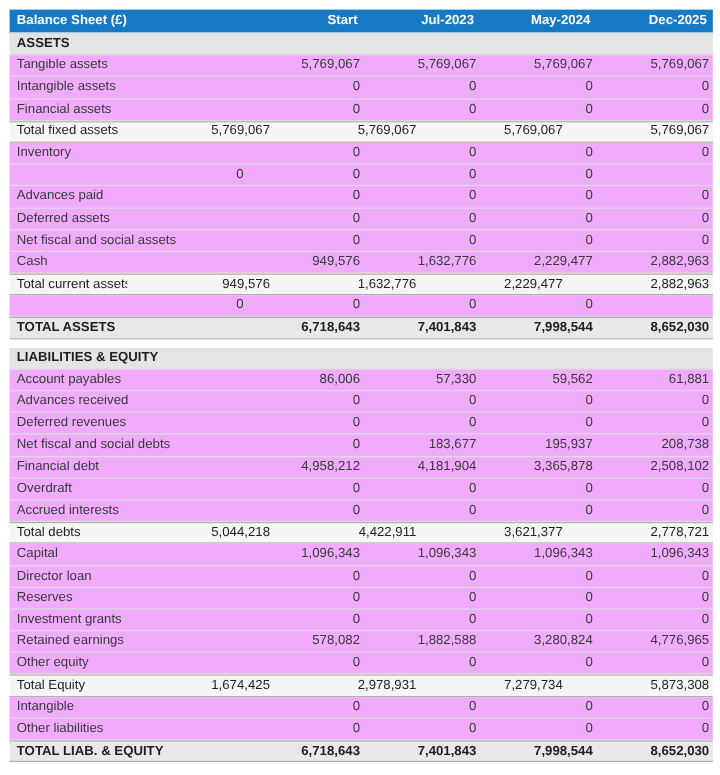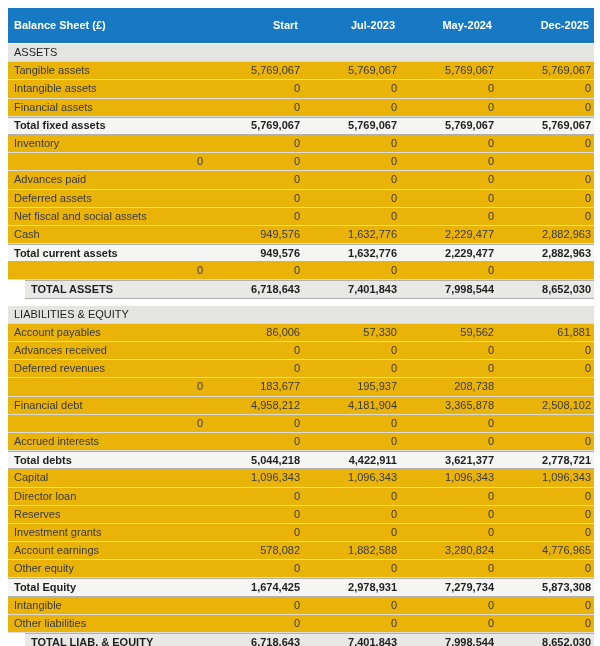--- a/index.html
+++ b/index.html
@@ -14,54 +14,54 @@
     left: 8px; top: 8px;
     width: 586px;
   }
   .row {
     display: grid;
     grid-template-columns: 1fr 97px 97px 97px 97px;
     align-items: center;
     height: 18.2px;
     font-size: 11px;
     color: #3a3a3a;
-    background: #eab308;
+    background: #f0abfc;
     border-bottom: 1px solid var(--row-border, #dcdcdc);
   }
   .c { line-height: 1; white-space: nowrap; overflow: hidden; }
   .c.label { padding-left: 6px; text-align: left; }
   .c.num   { padding-right: 3px; text-align: right; }
   .row.header {
-    height: 36px;
+    height: 20px;
     background: var(--header-bg, #1779c4);
     color: var(--header-text, #ffffff);
     font-weight: bold;
     border-bottom: 1px solid #ffffff;
   }
   .row.header .c.num { padding-right: 5px; }
   .row.section {
     background: var(--section-bg, #e4e4e2);
-    font-weight: normal;
+    font-weight: bold;
     color: #1f1f1f;
   }
   .row.section .c.label { grid-column: 1 / -1; }
   .row.subtotal {
     background: var(--subtotal-bg, #f5f5f3);
-    font-weight: bold;
+    font-weight: normal;
     color: #1f1f1f;
     border-top: 1px solid var(--strong-border, #b0b0b0);
     border-bottom: 1px solid var(--strong-border, #b0b0b0);
+    gap: 25px;
   }
   .row.grand {
     background: var(--grand-bg, #e8e8e6);
     font-weight: bold;
     color: #1f1f1f;
     border-top: 1px solid var(--strong-border, #b0b0b0);
     border-bottom: 1px solid var(--strong-border, #b0b0b0);
-    margin-left: 17px;
   }
   .gap { height: 7px; background: #ffffff; }
 </style>
 </head>
 <body>
 
 <div class="sheet">
   <div class="row header">
     <div class="c label">Balance Sheet (£)</div>
     <div class="c num">Start</div>
@@ -181,33 +181,35 @@
         <div class="c num">0</div>
       </div>
       <div class="row normal">
         <div class="c label">Deferred revenues</div>
         <div class="c num">0</div>
         <div class="c num">0</div>
         <div class="c num">0</div>
         <div class="c num">0</div>
       </div>
       <div class="row normal">
+        <div class="c label">Net fiscal and social debts</div>
         <div class="c num">0</div>
         <div class="c num">183,677</div>
         <div class="c num">195,937</div>
         <div class="c num">208,738</div>
       </div>
       <div class="row normal">
         <div class="c label">Financial debt</div>
         <div class="c num">4,958,212</div>
         <div class="c num">4,181,904</div>
         <div class="c num">3,365,878</div>
         <div class="c num">2,508,102</div>
       </div>
       <div class="row normal">
+        <div class="c label">Overdraft</div>
         <div class="c num">0</div>
         <div class="c num">0</div>
         <div class="c num">0</div>
         <div class="c num">0</div>
       </div>
       <div class="row normal">
         <div class="c label">Accrued interests</div>
         <div class="c num">0</div>
         <div class="c num">0</div>
         <div class="c num">0</div>
@@ -242,21 +244,21 @@
         <div class="c num">0</div>
       </div>
       <div class="row normal">
         <div class="c label">Investment grants</div>
         <div class="c num">0</div>
         <div class="c num">0</div>
         <div class="c num">0</div>
         <div class="c num">0</div>
       </div>
       <div class="row normal">
-        <div class="c label">Account earnings</div>
+        <div class="c label">Retained earnings</div>
         <div class="c num">578,082</div>
         <div class="c num">1,882,588</div>
         <div class="c num">3,280,824</div>
         <div class="c num">4,776,965</div>
       </div>
       <div class="row normal">
         <div class="c label">Other equity</div>
         <div class="c num">0</div>
         <div class="c num">0</div>
         <div class="c num">0</div>

